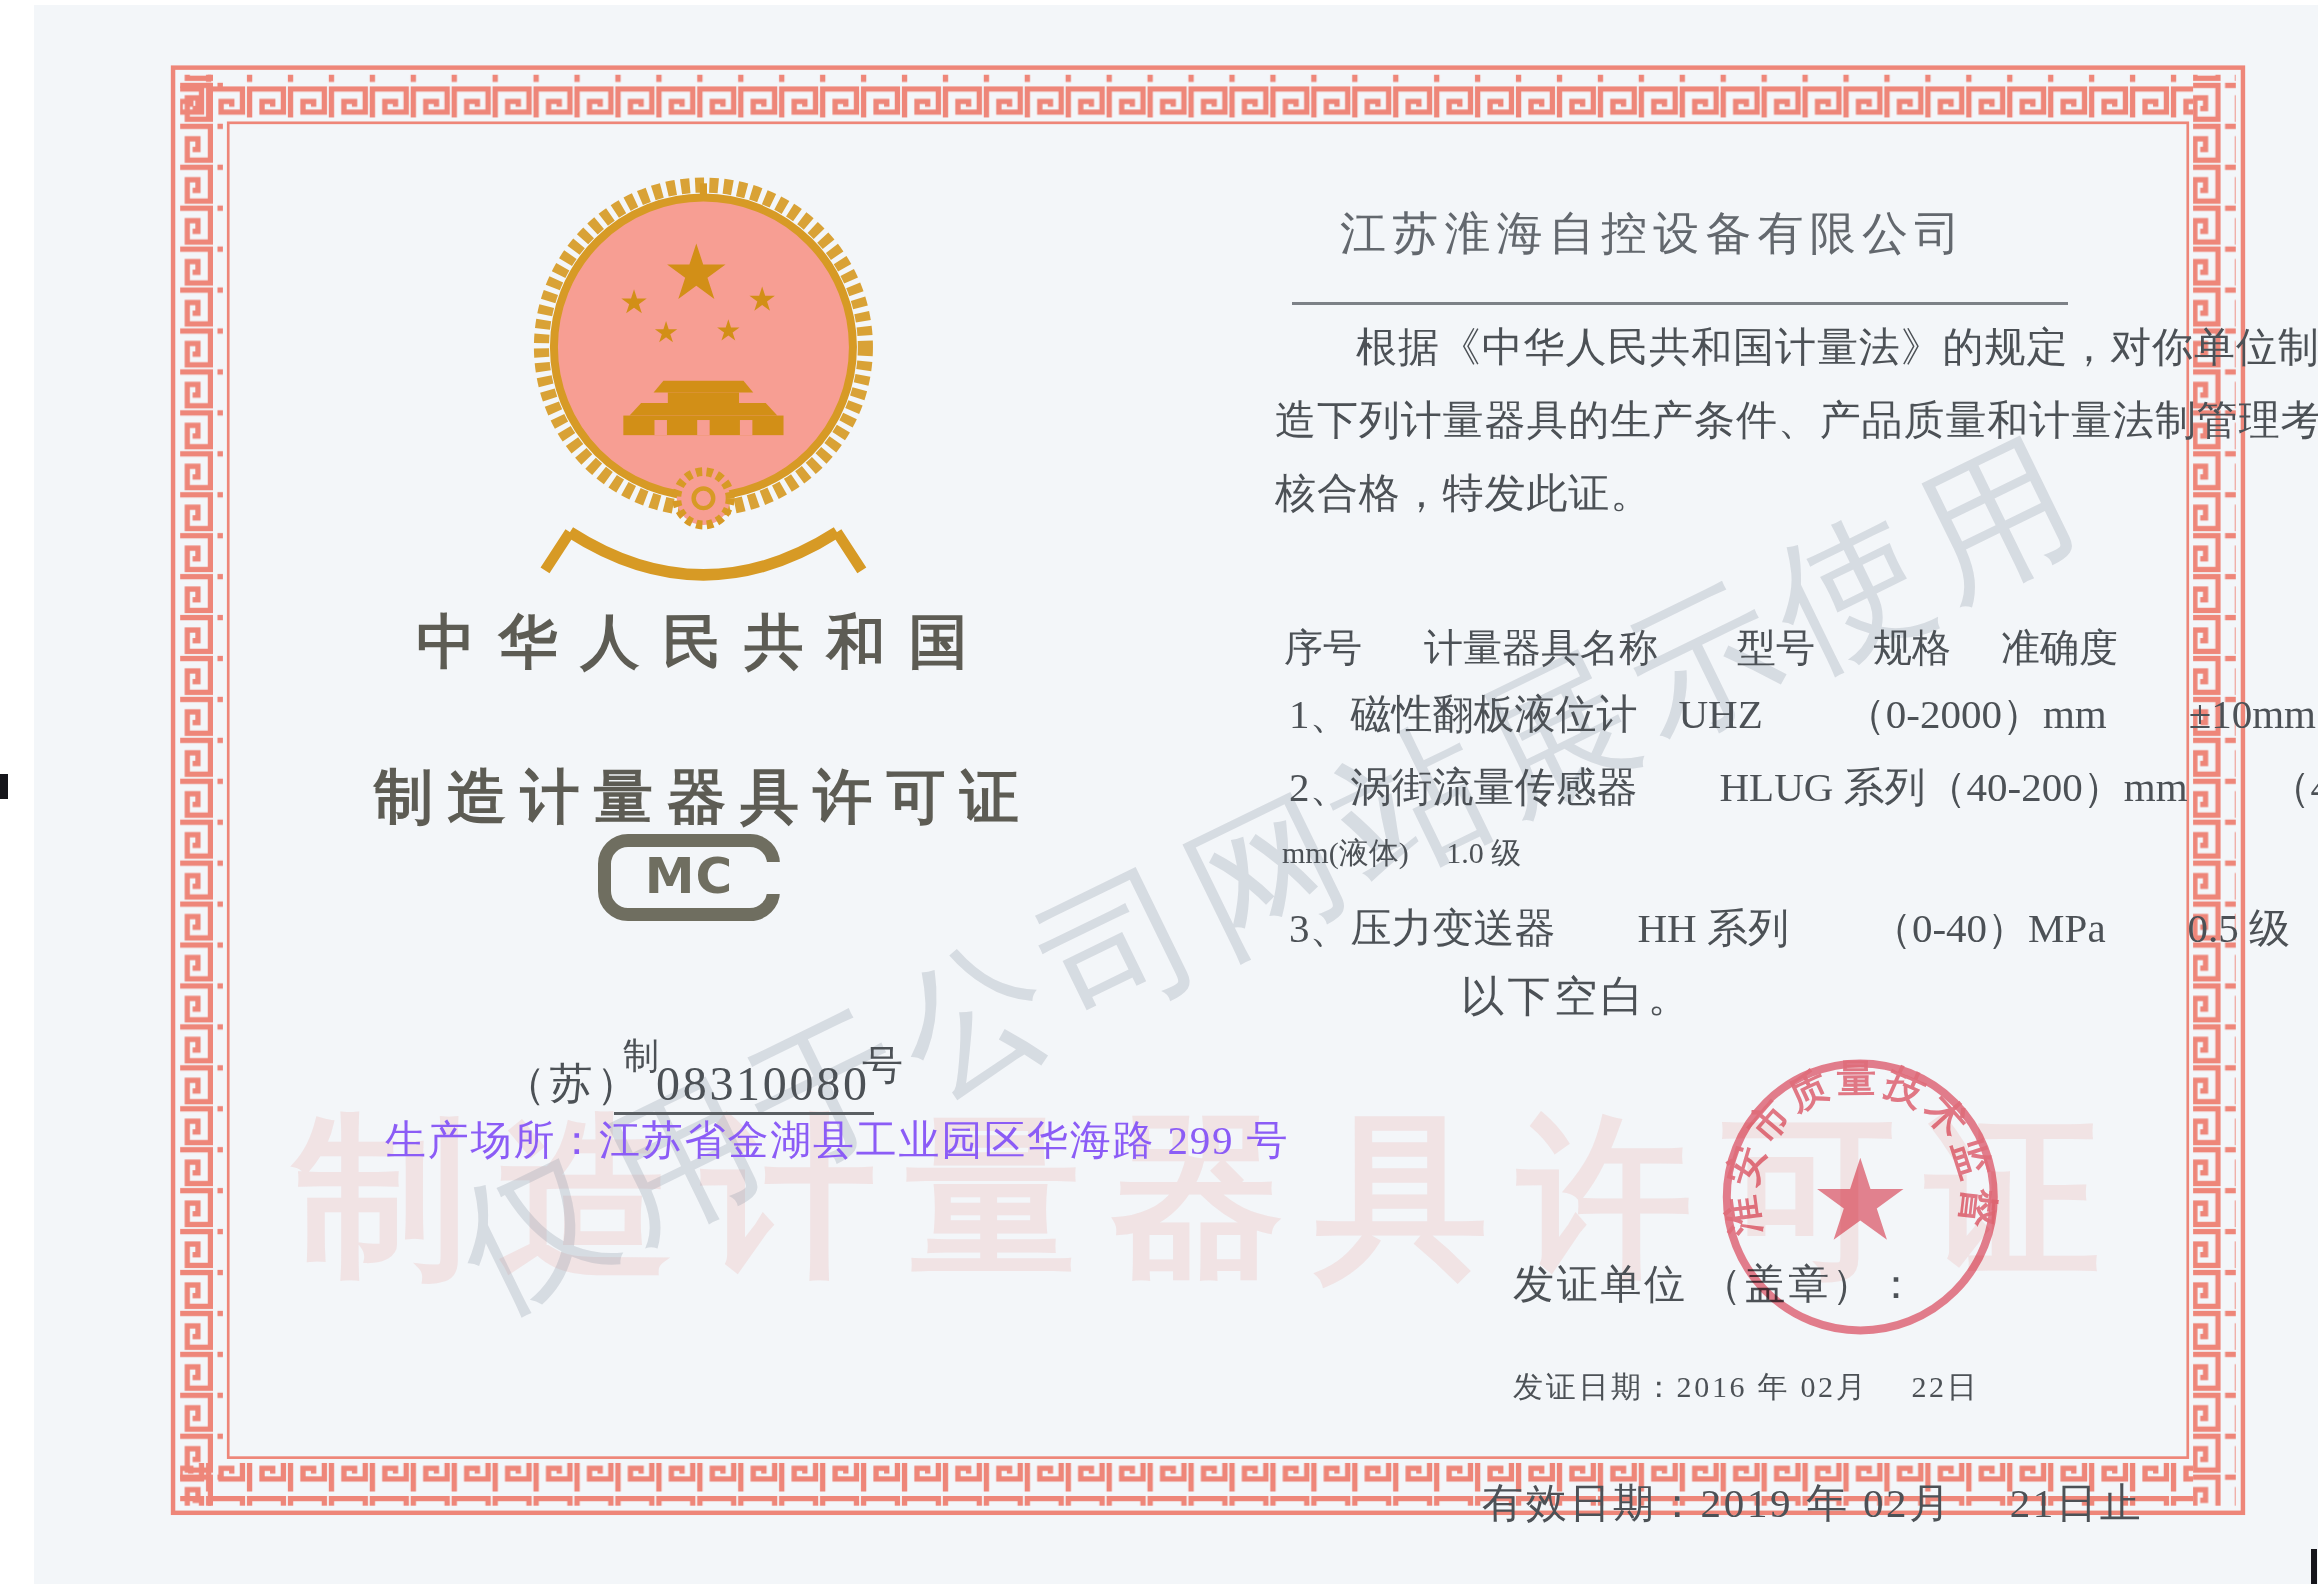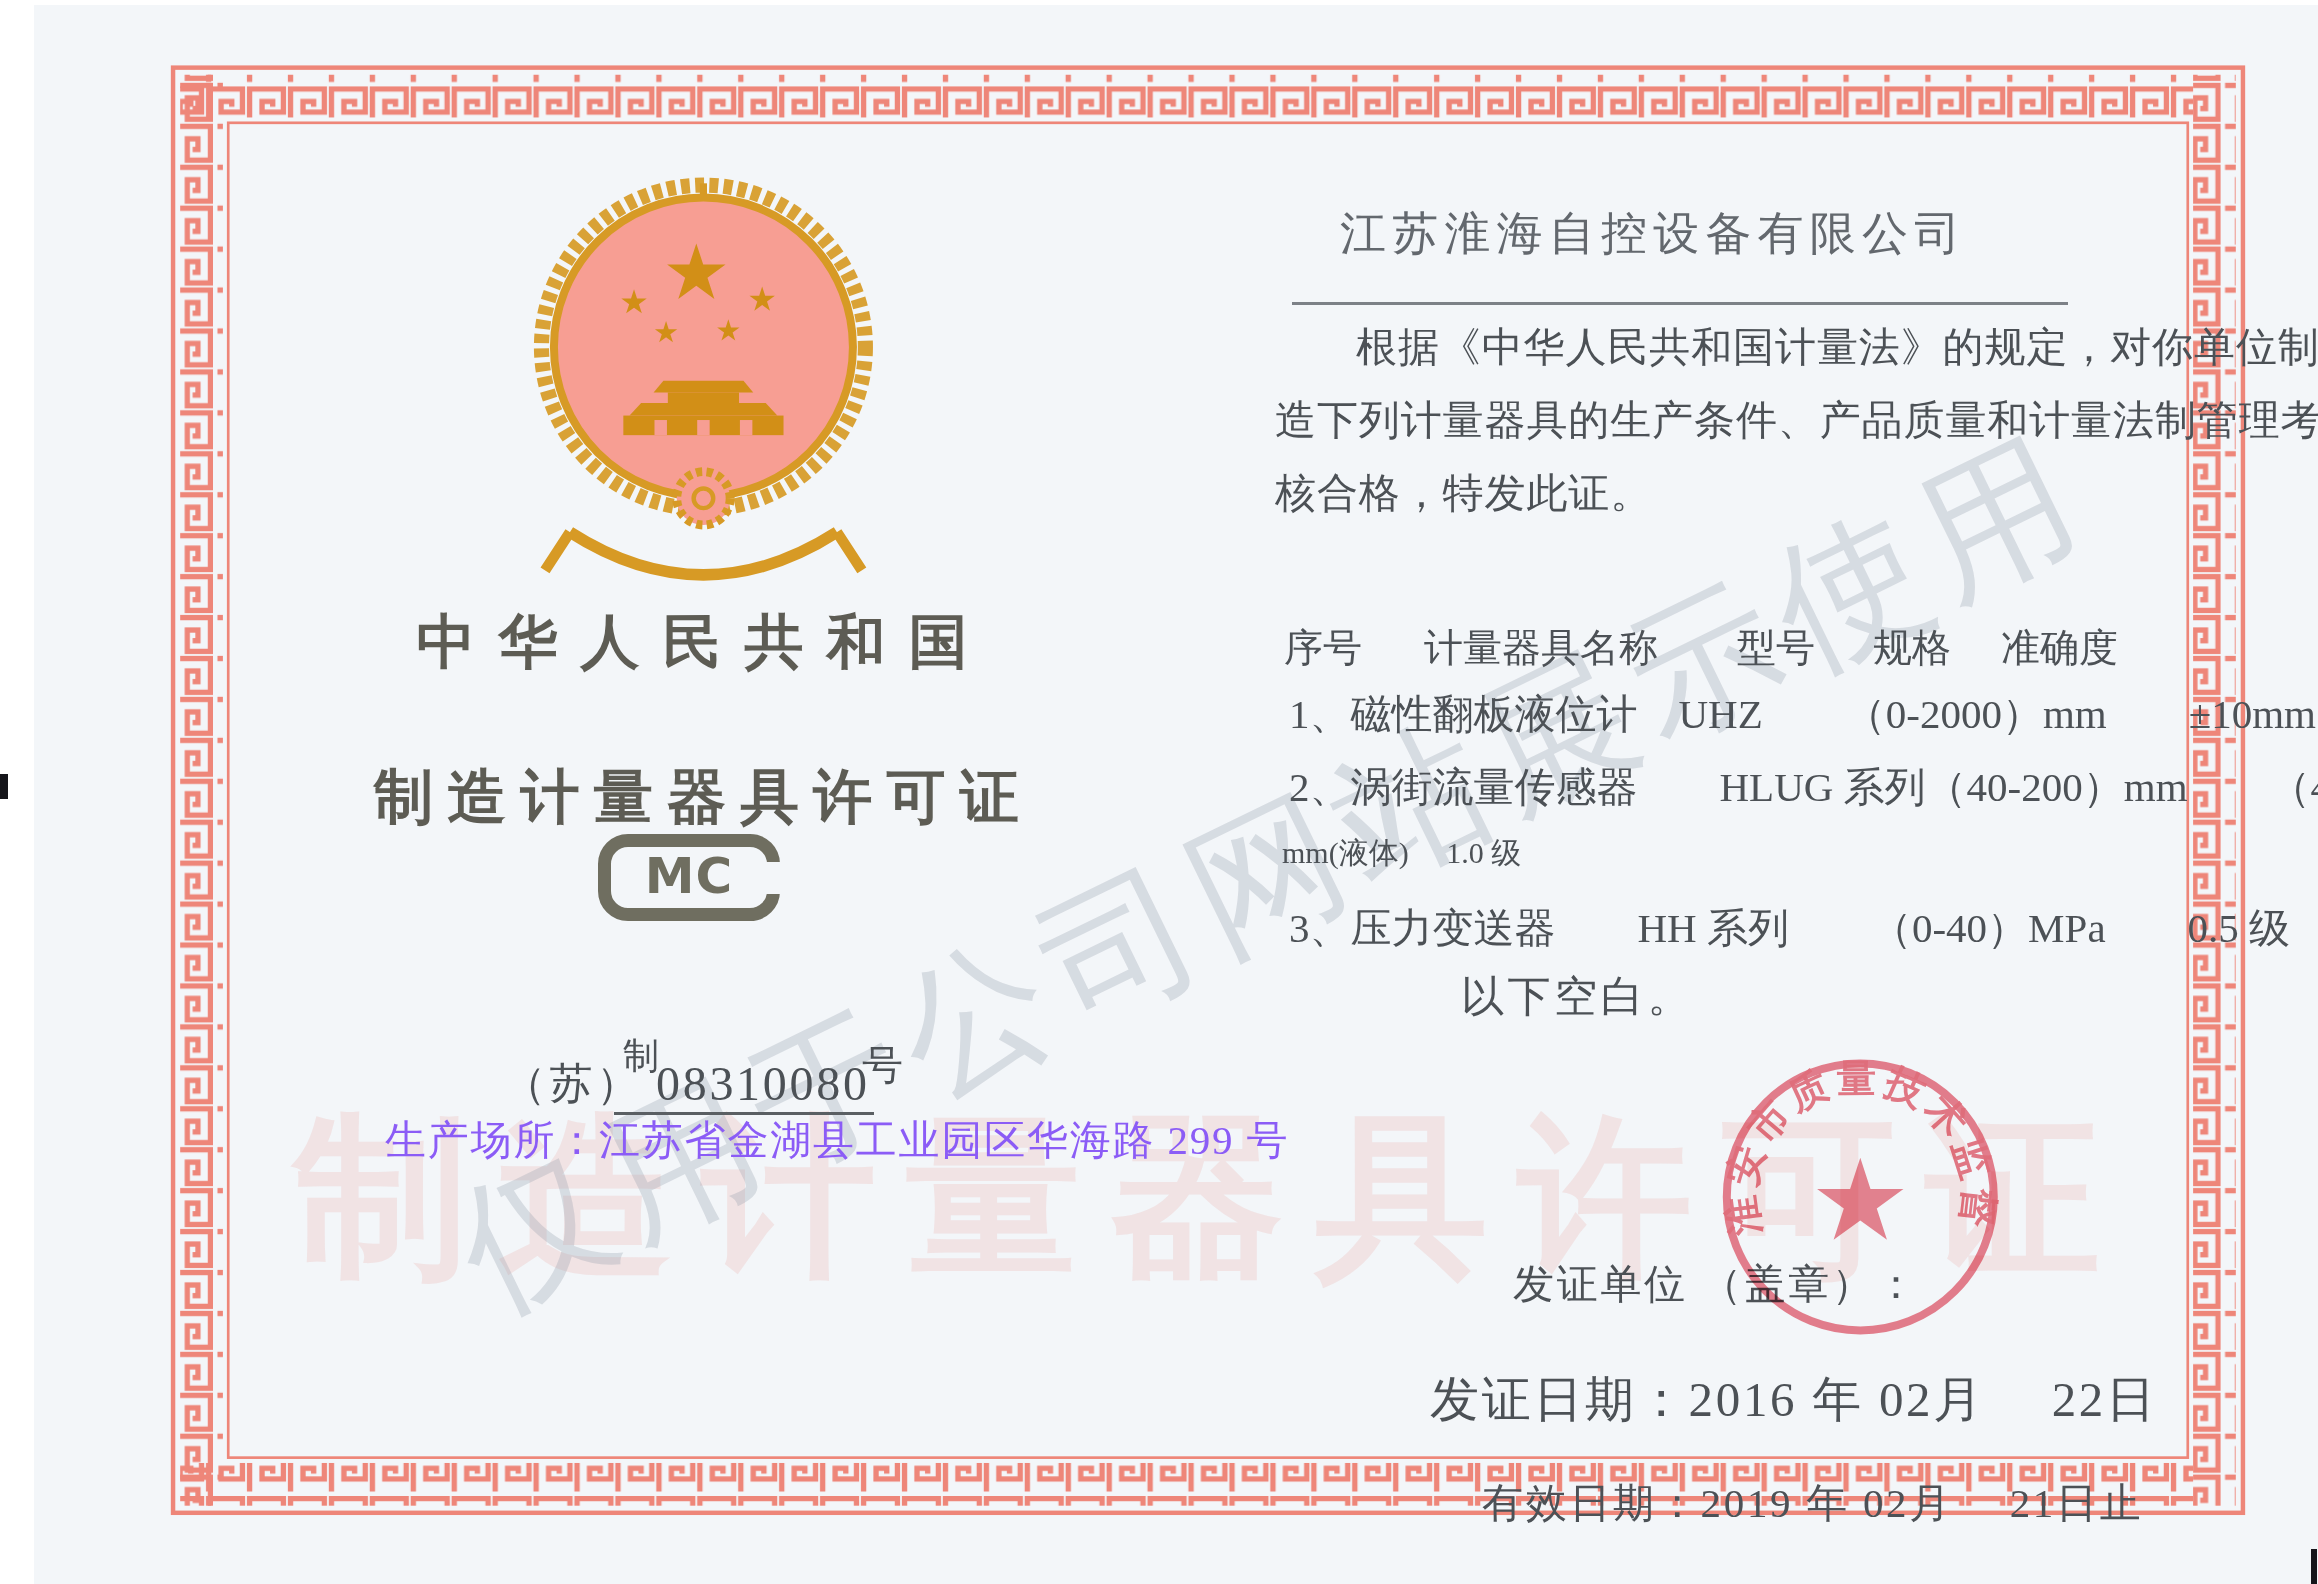--- a/index.html
+++ b/index.html
@@ -43,21 +43,21 @@
   #intro-line2{left:1275px;top:393px;font-size:41px;letter-spacing:0.9px;}
   #intro-line3{left:1275px;top:466px;font-size:41px;letter-spacing:0.9px;}
   .th{position:absolute;top:621px;font-size:39px;color:#4c5156;z-index:5;white-space:nowrap;}
   #th-0{left:1284px;} #th-1{left:1424px;} #th-2{left:1737px;} #th-3{left:1873px;} #th-4{left:2001px;}
   #row-0{left:1289px;top:687px;font-size:41px;}
   #row-1{left:1289px;top:760px;font-size:41px;}
   #row-2{left:1282px;top:833px;font-size:30px;}
   #row-3{left:1289px;top:901px;font-size:41px;}
   #table-end-note{left:1461px;top:968px;font-size:43px;letter-spacing:3.6px;}
   #issue-unit{left:1513px;top:1257px;font-size:41px;letter-spacing:2.7px;}
-  #issue-date{left:1430px;top:1367px;font-size:49px;letter-spacing:2.7px;}
+  #issue-date{left:1513px;top:1367px;font-size:30px;letter-spacing:2.7px;}
   #valid-date{left:1482px;top:1476px;font-size:41px;letter-spacing:2.7px;}
   
   .artifact{background:#15151a;z-index:7;}
   #artifact-left{left:0;top:774px;width:8px;height:25px;}
   #artifact-corner{left:2311px;top:1549px;width:6.2px;height:36px;}
 </style>
 </head>
 <body>
 
 <div id="page">

